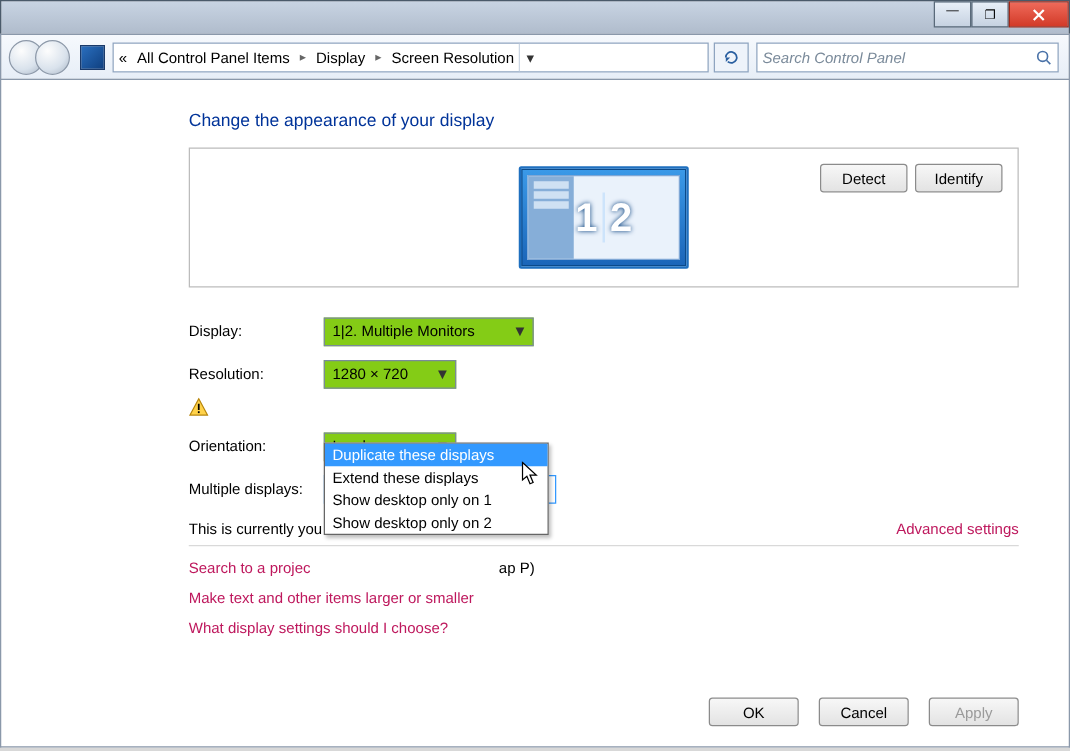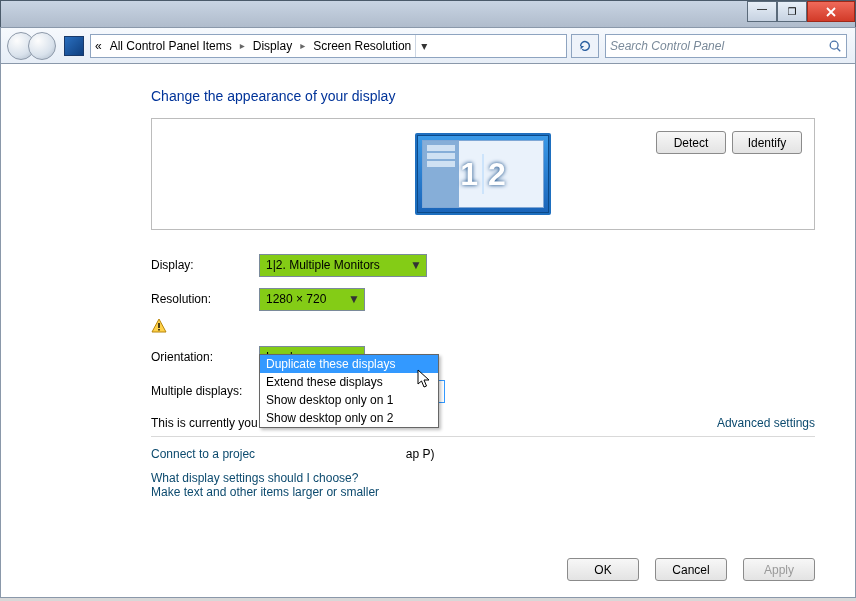--- a/index.html
+++ b/index.html
@@ -35,21 +35,21 @@
   .sidebtns{position:absolute;right:12px;top:12px;display:flex;flex-direction:row;gap:6px}
   .btn{min-width:70px;height:23px;border:1px solid #8b8b8b;border-radius:3px;background:linear-gradient(#f7f7f7,#e3e3e3);font:inherit;padding:0 12px;cursor:default}
   .btn.disabled{color:#9a9a9a}
   .formrow{display:flex;align-items:center;min-height:26px;margin-bottom:8px}
   .formrow > label{width:108px}
   .combo{height:21px;border:1px solid #7a8a9a;background:#84cc16;display:flex;align-items:center;padding:0 2px 0 6px;font:inherit;cursor:default;position:relative}
   .combo .arrow{margin-left:auto;width:16px;text-align:center;color:#333}
   .combo.sel{border-color:#3399ff;background:#fff}
   .warnrow{display:flex;align-items:center;margin:-2px 0 10px}
   .warnrow .tri{margin-right:6px}
-  .link{color:#0c4a6e;cursor:pointer}
+  .link{color:#be185d;cursor:pointer}
   .link.adv{float:right}
   .divider{border:0;border-top:1px solid #d9d9d9;margin:6px 0 10px;clear:both}
   .dropdown{position:absolute;left:258px;top:290px;width:178px;border:1px solid #666;background:#fff;box-shadow:2px 2px 3px rgba(0,0,0,.25);z-index:10}
   .dropdown div{padding:2px 6px;cursor:default}
   .dropdown div.hi{background:#3399ff;color:#fff}
   .cursor{position:absolute;left:416px;top:305px;z-index:20}
   .footer{position:absolute;bottom:16px;right:40px;display:flex;gap:16px}
   .footer .btn{min-width:72px}
   svg{display:block}
 </style>
@@ -179,26 +179,26 @@
   <svg class="cursor" width="16" height="20" viewBox="0 0 16 20">
     <path d="M1 1 L1 15 L4.5 12 L7 18 L9.5 17 L7 11 L12 11 Z" fill="#fff" stroke="#000" stroke-width="1"></path>
   </svg>
 
   <div style="margin-top:12px">
     <span>This is currently you</span>
     <span class="link adv">Advanced settings</span>
   </div>
   <hr class="divider">
   <div style="margin-bottom:10px">
-    <span class="link"><span>Connect to a projec</span></span>
+    <span class="link"><span>Search to a projec</span></span>
     <span style="visibility:hidden">xxxxxxxxxxxxxxxxxxxxxxxx</span>
     <span>ap P)</span>
   </div>
+  <div class="link" style="margin-bottom:10px">Make text and other items larger or smaller</div>
   <div class="link">What display settings should I choose?</div>
-  <div class="link" style="margin-bottom:10px">Make text and other items larger or smaller</div>
 
   <div class="footer">
     <button class="btn">OK</button>
     <button class="btn">Cancel</button>
     <button class="btn disabled">Apply</button>
   </div>
 
 </div>
 
 </body></html>

